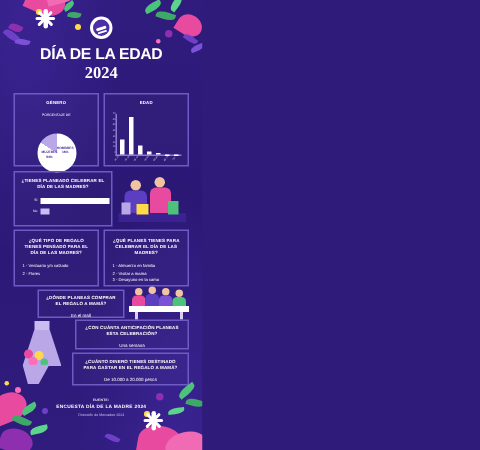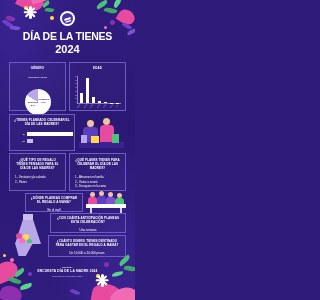--- a/index.html
+++ b/index.html
@@ -50,21 +50,21 @@
 
   .title {
     position:absolute; top:31px; left:0; right:0;
     text-align:center; color:#ffffff;
     font-size:10.5px; font-weight:bold; letter-spacing:-0.2px;
     line-height:11px;
   }
   .year {
     position:absolute; top:43px; left:0; right:0;
     text-align:center; color:#ffffff;
-    font-size:11px; font-weight:bold; line-height:12px;
+    font-size:11px; font-weight:bold; line-height:12px;font-family:Liberation Serif, serif;
   }
 
   
   .panel {
     position:absolute;
     border:0.6px solid #6d5ac4;
     background:rgba(255,255,255,0.02);
   }
   .panel-title {
     color:#ffffff; font-weight:bold; text-align:center;
@@ -174,21 +174,21 @@
     <div class="leaf" style="left:122px;top:24px;width:10px;height:4px;background:#6f3fc8;transform:rotate(36deg);"></div>
     <div class="leaf" style="left:127px;top:30px;width:9px;height:4px;background:#7b52d6;transform:rotate(-20deg);"></div>
   </div>
 
   <div class="logo-wrap">
     <div class="logo">
       <div class="logo-inner"></div>
     </div>
   </div>
 
-  <div class="title">DÍA DE LA TIENES</div>
+  <div class="title">DÍA DE LA EDAD</div>
   <div class="year">2024</div>
 
   <div class="panel pie-panel">
     <div class="panel-title" style="margin-top:4px;">GÉNERO</div>
     <div class="pie-top">PORCENTAJE DE</div>
     <div class="pie">
       <div class="pie-lab" style="left:3px;top:12px;width:11px;">
         <span>MUJERES</span><br><span>84%</span>
       </div>
       <div class="pie-lab" style="left:13px;top:9px;width:12px;">

